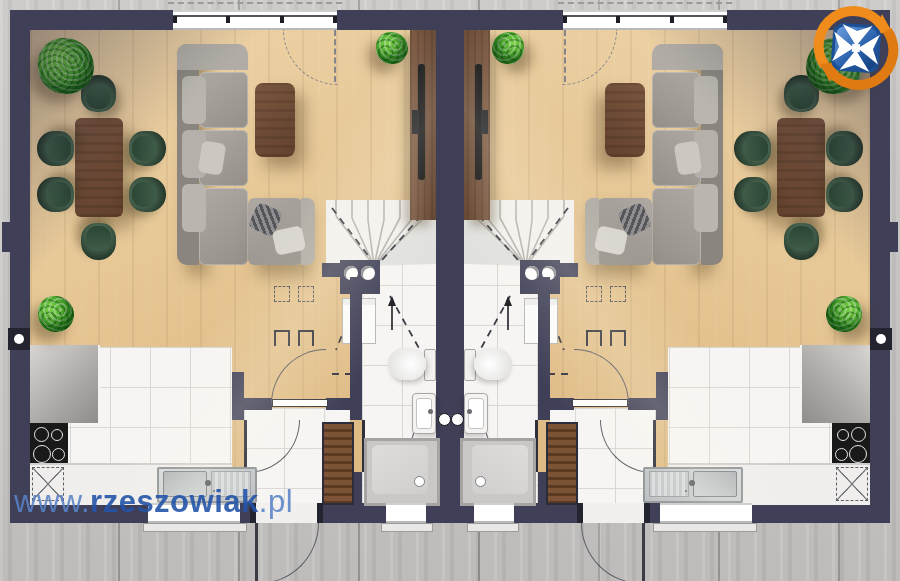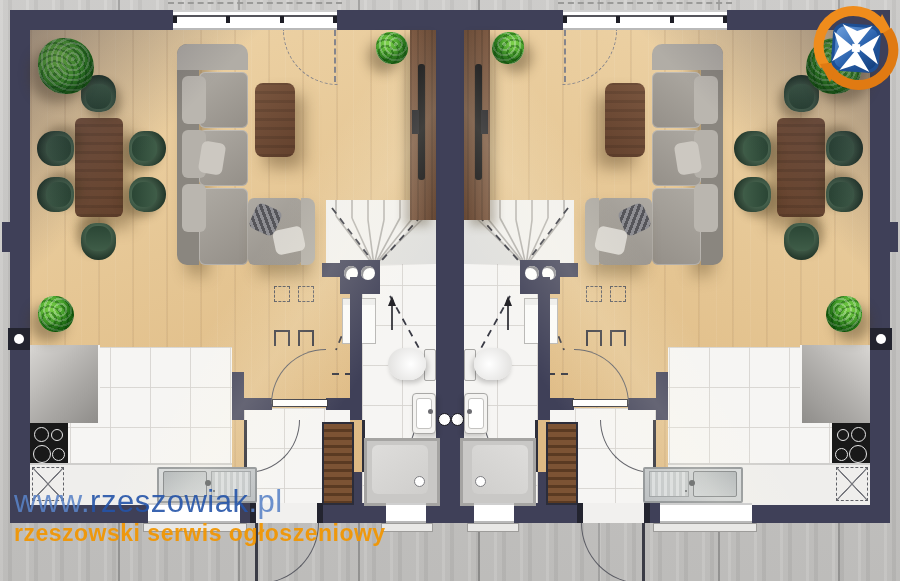--- a/index.html
+++ b/index.html
@@ -45,21 +45,21 @@
   .pillow{position:absolute;border-radius:6px;}
   .wood-dark{background:repeating-linear-gradient(0deg, rgba(0,0,0,.10) 0 3px, rgba(0,0,0,0) 3px 9px),linear-gradient(135deg,#7a563f,#63412d);}
   .win{position:absolute;background:#fff;box-shadow:inset 0 2px 0 #cfcfcf, inset 0 -2px 0 #b9b9b9;}
   .sill{position:absolute;background:#e9e8e6;border:1px solid #9d9c9a;}
   .tick{position:absolute;width:4px;height:7px;background:#1e1e26;}
   .dash-sq{position:absolute;border:1px dashed #55565e;}
   .logo-wrap{position:absolute;left:812px;top:4px;width:88px;height:88px;}
   .wm{position:absolute;left:14px;top:486px;line-height:1.02;opacity:.93;}
   .wm .big{font-size:31px;letter-spacing:.5px;}
   .wm .www{color:rgba(88,130,198,.95);font-weight:400;}
-  .wm .brand{color:rgba(36,84,168,.97);font-weight:400;}
+  .wm .brand{color:rgba(36,84,168,.97);font-weight:700;}
   .wm .tld{color:rgba(88,130,198,.95);font-weight:400;}
   .wm .tag{display:block;margin-top:4px;font-size:23px;font-weight:700;color:#f29600;letter-spacing:.5px;}
 </style>
 </head>
 <body>
 
 <div class="canvas">
 
   <div class="w" style="left:10px;top:10px;width:880px;height:20px;"></div>
   <div class="w" style="left:10px;top:503px;width:880px;height:20px;"></div>
@@ -372,21 +372,20 @@
     <div class="w" style="left:-28px;top:192px;width:8px;height:30px;"></div>
 
     <div class="light-streak"></div>
     <div class="shade-corner"></div>
   </div>
 
   <div class="wm">
     <span class="big">
       <span class="www">www.</span><span class="brand">rzeszowiak</span><span class="tld">.pl</span>
     </span>
-    <span class="tag">rzeszowski serwis ogłoszeniowy</span>
   </div>
 
   <div class="logo-wrap">
     <svg width="88" height="88" viewBox="0 0 88 88">
       <path d="M 12.8 61.5 A 34 34 0 0 1 70.1 22.1" fill="none" stroke="#ef8c1c" stroke-width="10"></path>
       <polygon points="70,10 80,28 62,30" fill="#ef8c1c"></polygon>
       <path d="M 75.2 26.5 A 34 34 0 0 1 17.9 65.9" fill="none" stroke="#e07a12" stroke-width="10"></path>
       <polygon points="18,78 8,60 26,58" fill="#e07a12"></polygon>
       <g transform="translate(44,44) rotate(4)">
         <rect x="-24" y="-24" width="48" height="48" rx="11" fill="#1d4f94"></rect>

